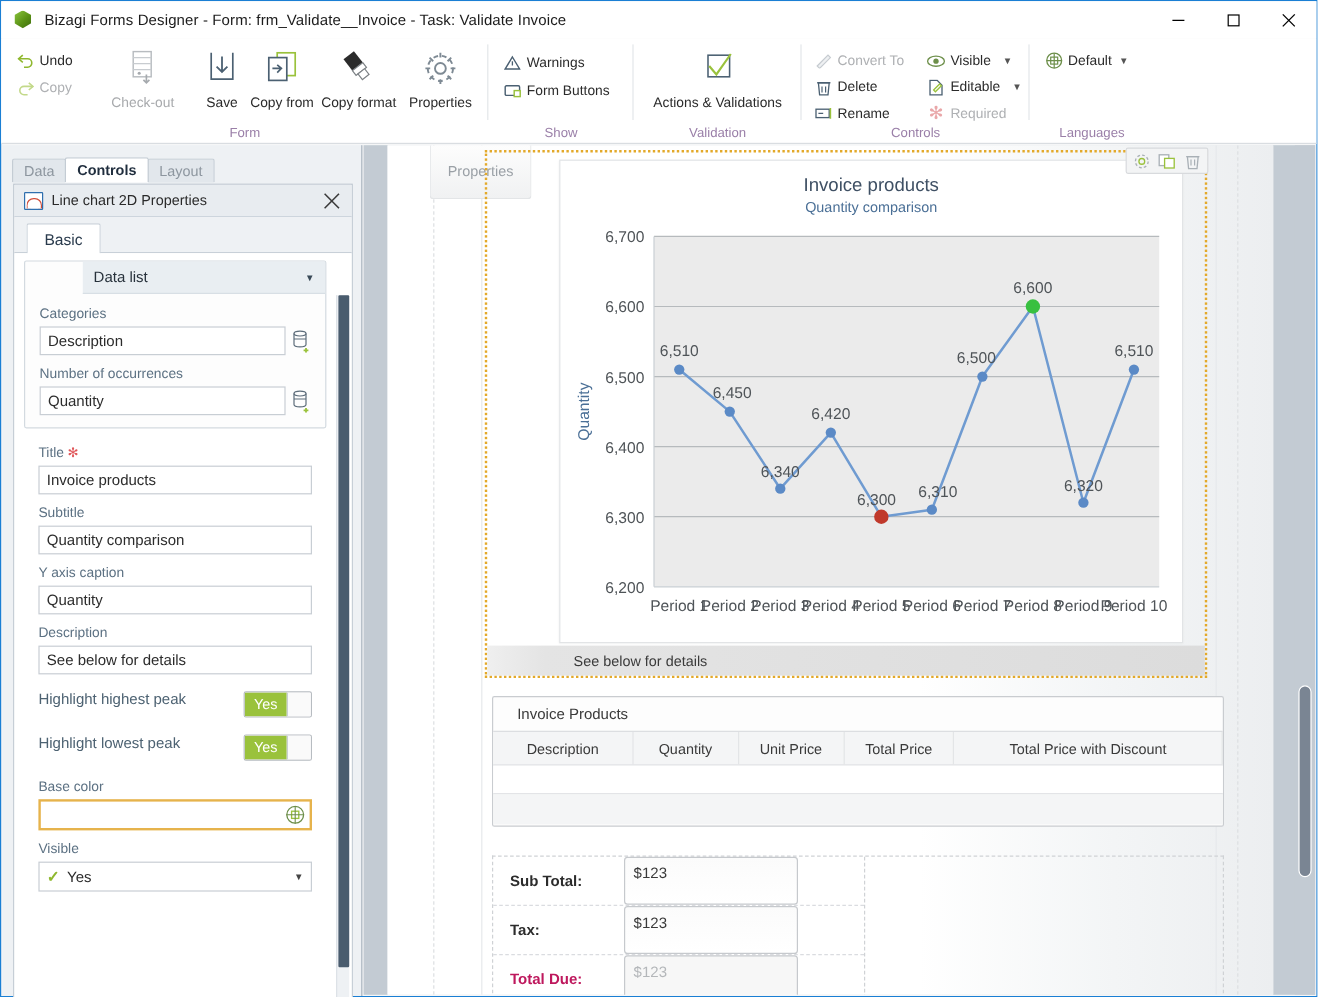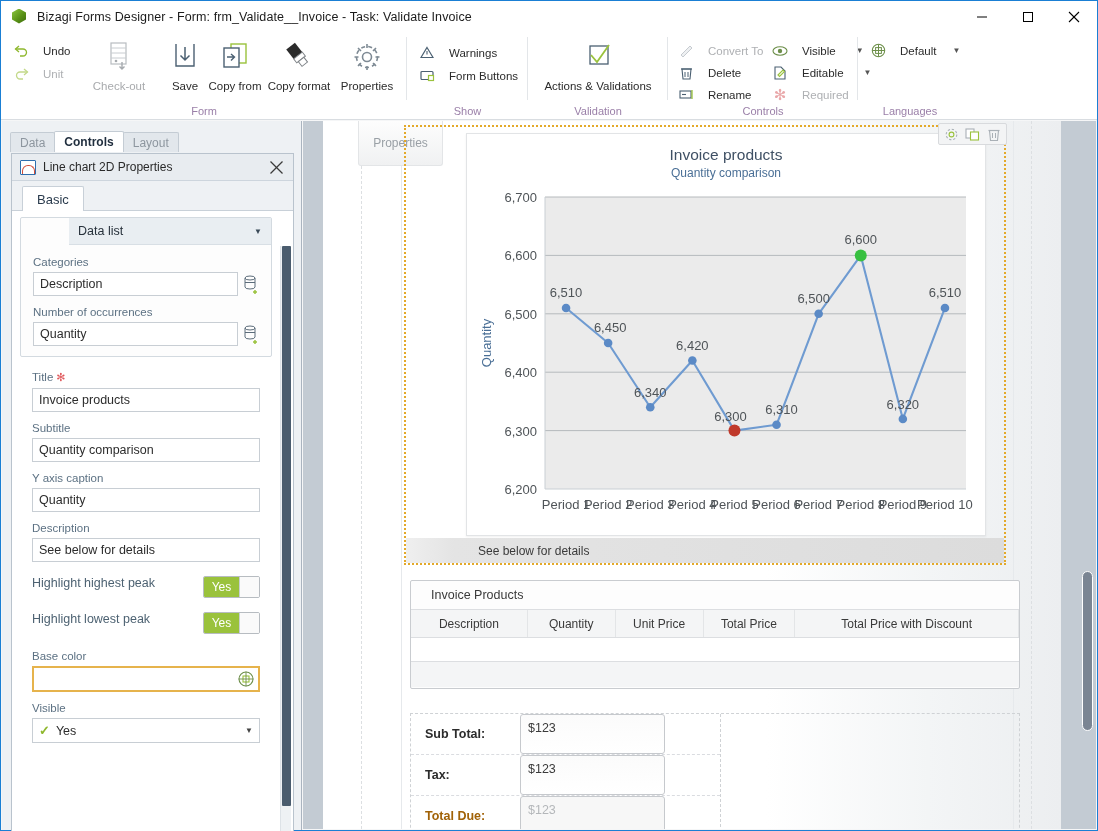--- a/index.html
+++ b/index.html
@@ -49,21 +49,21 @@
     position: absolute; right: 0; top: 5px; bottom: 20px; width: 1px; background: #e3e6e9;
   }
   .big-btn {
     position: absolute; top: 4px; width: 72px; text-align: center;
     font-size: 11.5px; color: #2b2b2b; cursor: default;
   }
   .big-btn .ico { height: 44px; display: flex; align-items: center; justify-content: center; }
   .big-btn .lbl { display: block; line-height: 13px; }
   .big-btn.disabled { color: #a8aaad; }
   .small-btn {
-    position: absolute; display: flex; align-items: center; gap: 14px;
+    position: absolute; display: flex; align-items: center; gap: 4px;
     font-size: 11.5px; color: #2b2b2b; height: 21px; cursor: default;
     white-space: nowrap;
   }
   .small-btn.disabled { color: #aeb0b3; }
   .small-btn .sico { width: 16px; height: 16px; display: inline-flex; align-items: center; justify-content: center; }
   .caret { font-size: 8px; color: #555; margin-left: 6px; }
 
   
   .leftpanel {
     position: absolute; left: 1px; top: 120px; width: 300px; height: 709px;
@@ -227,21 +227,21 @@
   .grid-body { height: 24px; background: #ffffff; border-bottom: 1px solid #dcdee1; }
   .grid-foot { height: 25px; background: #f4f5f6; }
 
   .totals-wrap {
     position: absolute; left: 87px; top: 592px; width: 610px; height: 130px;
     border: 1px dashed #cfd2d5;
   }
   .totals-left { position: absolute; left: 0; top: 0; width: 310px; border-right: 1px dashed #cfd2d5; }
   .trow { display: flex; align-items: center; height: 41px; border-bottom: 1px dashed #dadce0; padding-left: 14px; }
   .trow .tlabel { width: 95px; font-size: 12.5px; color: #2c2c2c; font-weight: bold; }
-  .trow.muted .tlabel { color: #a16207; }
+  .trow.muted .tlabel { color: #be185d; }
   .trow .tinput {
     width: 145px; height: 40px; border: 1px solid #c6c9cd; border-radius: 3px;
     background: linear-gradient(to bottom,#fbfbfb,#ffffff); font-size: 12.5px;
     color: #3a3a3a; line-height: 26px; padding: 0 7px;
   }
   .trow.muted .tinput { color: #b4b7ba; background: #f7f7f7; }
 
   .canvas-vscroll {
     position: absolute; right: 0px; top: 0px; width: 17px; bottom: 0;
     background: #c3cbd3;
@@ -293,21 +293,21 @@
         </span>
         <span>Undo</span>
       </div>
       <div class="small-btn disabled" style="left:12px; top:31px;">
         <span class="sico">
           <svg width="15" height="13" viewBox="0 0 15 13">
               <path d="M10 2 L13.5 5 L10 8" fill="none" stroke="#c3d98a" stroke-width="1.3"></path>
               <path d="M13.5 5 H6 a3.5 3.5 0 0 0 0 7 H9" fill="none" stroke="#c3d98a" stroke-width="1.3"></path>
             </svg>
         </span>
-        <span>Unit</span>
+        <span>Copy</span>
       </div>
 
       <div class="big-btn disabled" style="left:82px;">
         <span class="ico">
           <svg width="30" height="34" viewBox="0 0 30 34">
             <rect x="7" y="2" width="15" height="21" fill="#fff" stroke="#b8bcc0" stroke-width="1.2"></rect>
             <line x1="7" y1="7" x2="22" y2="7" stroke="#c8ccd0"></line>
               <line x1="7" y1="12" x2="22" y2="12" stroke="#c8ccd0"></line>
             <line x1="7" y1="17" x2="22" y2="17" stroke="#c8ccd0"></line>
             <circle cx="12" cy="20" r="1.3" fill="#a6aaae"></circle>

